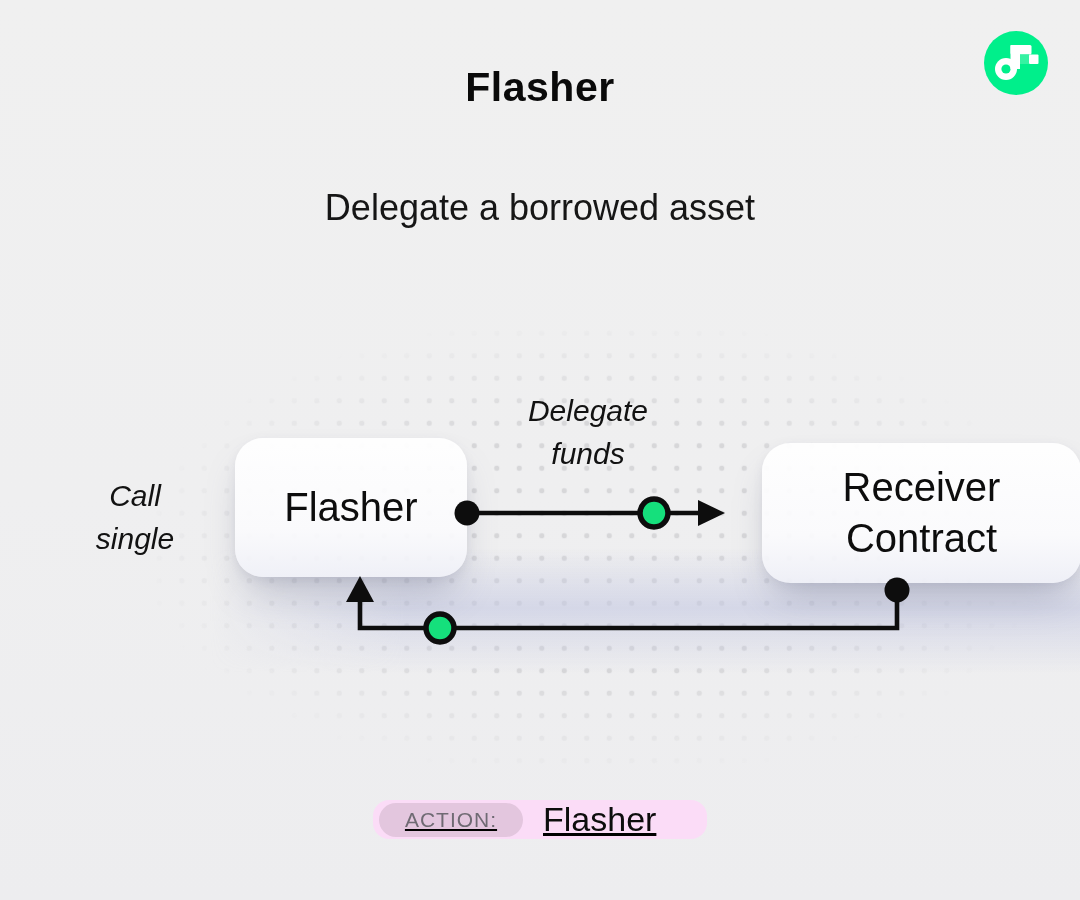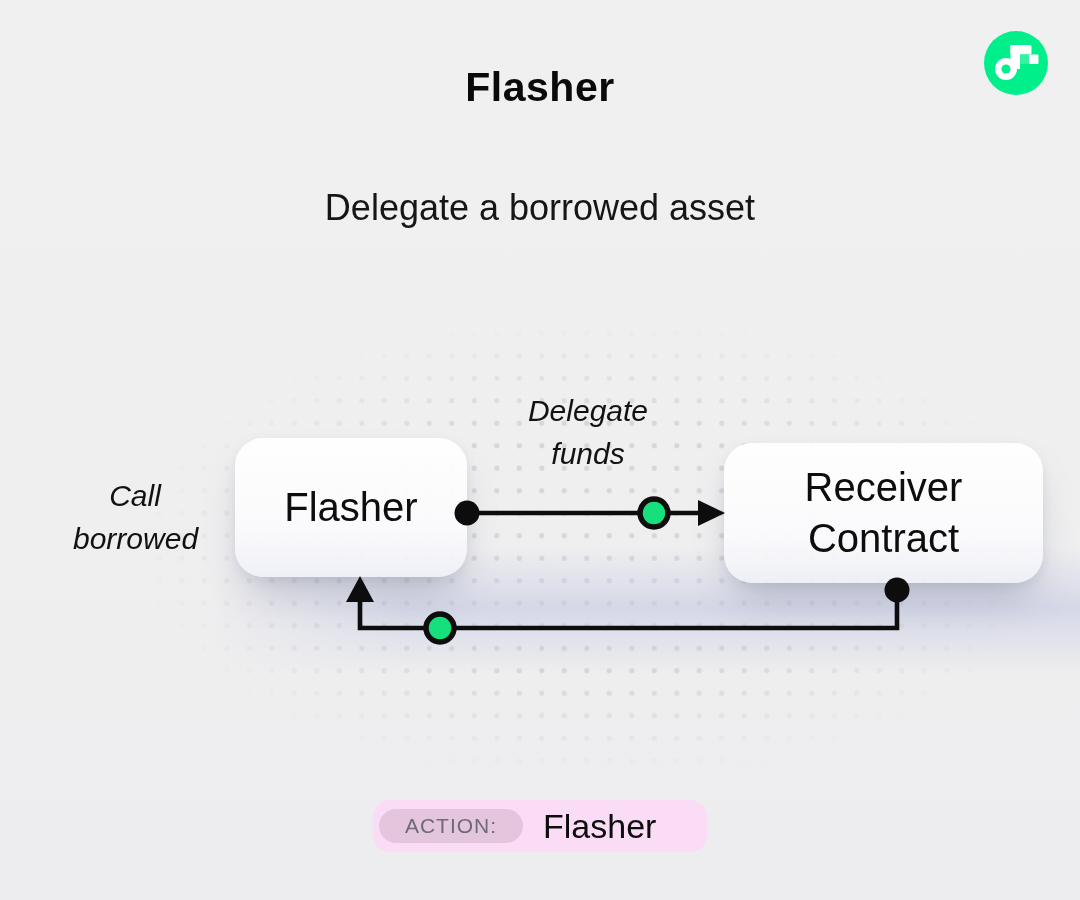--- a/index.html
+++ b/index.html
@@ -85,21 +85,21 @@
     display: flex;
     align-items: center;
     justify-content: center;
     text-align: center;
     font-size: 40px;
     color: #0d0d0d;
     line-height: 51px;
     z-index: 1;
   }
   .node-flasher  { left: 235px; top: 438px; width: 232px; height: 139px; }
-  .node-receiver { left: 724px; top: 443px; width: 319px; height: 140px; }
+  .node-receiver { left: 762px; top: 443px; width: 319px; height: 140px; }
 
   .edge-label {
     position: absolute;
     font-style: italic;
     font-size: 30px;
     line-height: 43px;
     color: #121212;
     text-align: center;
     z-index: 2;
   }
@@ -112,25 +112,26 @@
     left: 0;
     top: 0;
     z-index: 2;
   }
 
   .action-badge {
     position: absolute;
     left: 373px;
     top: 800px;
     width: 334px;
-    height: 52px;
+    height: 39px;
     border-radius: 16px;
     display: flex;
     align-items: center;
     z-index: 2;
+    text-decoration: underline;
   }
   .action-chip {
     margin-left: 6px;
     width: 144px;
     height: 34px;
     border-radius: 17px;
     display: flex;
     align-items: center;
     justify-content: center;
     font-size: 21px;
@@ -169,21 +170,21 @@
   </div>
 
   <div class="node node-flasher">
     <span>Flasher</span>
   </div>
   <div class="node node-receiver">
     <span>Receiver Contract</span>
   </div>
 
   <div class="edge-label label-delegate">Delegate funds</div>
-  <div class="edge-label label-call">Call borrowed</div>
+  <div class="edge-label label-call">Call single</div>
 
   <svg class="connectors" width="1080" height="900">
     <defs>
       <linearGradient id="glow-right" x1="0" y1="0" x2="1" y2="0">
         <stop offset="0" stop-color="#15e07c" stop-opacity="0"></stop>
         <stop offset="1" stop-color="#15e07c" stop-opacity="1"></stop>
       </linearGradient>
       <linearGradient id="glow-left" x1="0" y1="0" x2="1" y2="0">
         <stop offset="0" stop-color="#15e07c" stop-opacity="1"></stop>
         <stop offset="1" stop-color="#15e07c" stop-opacity="0"></stop>

